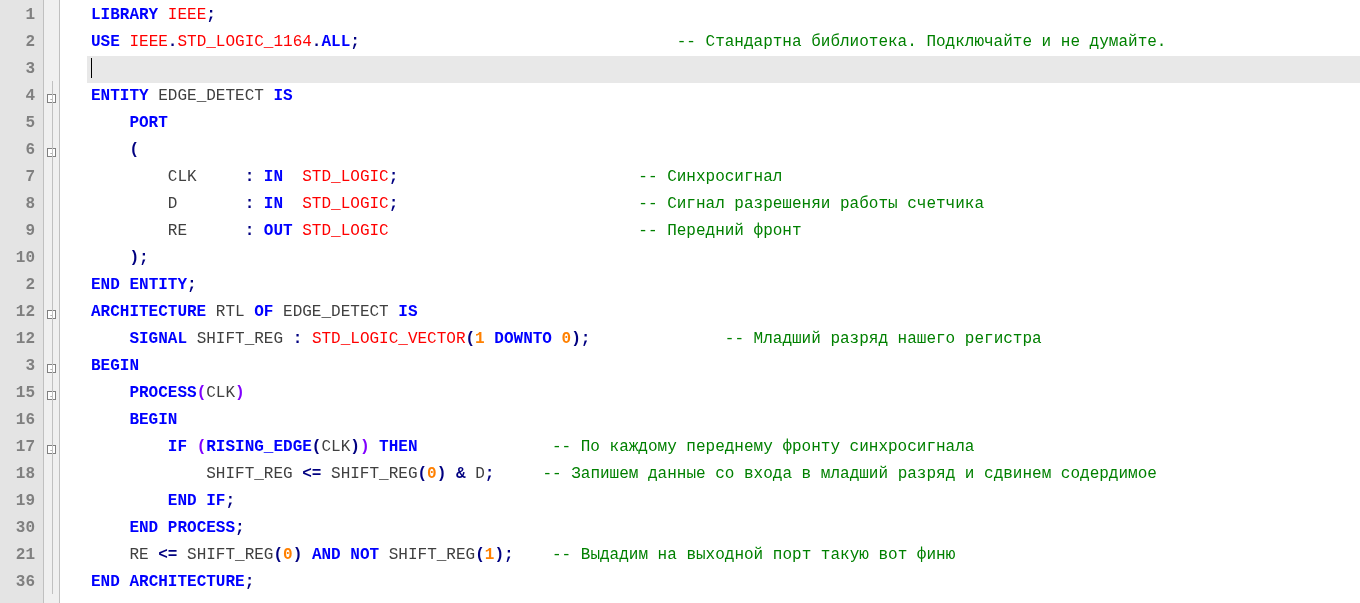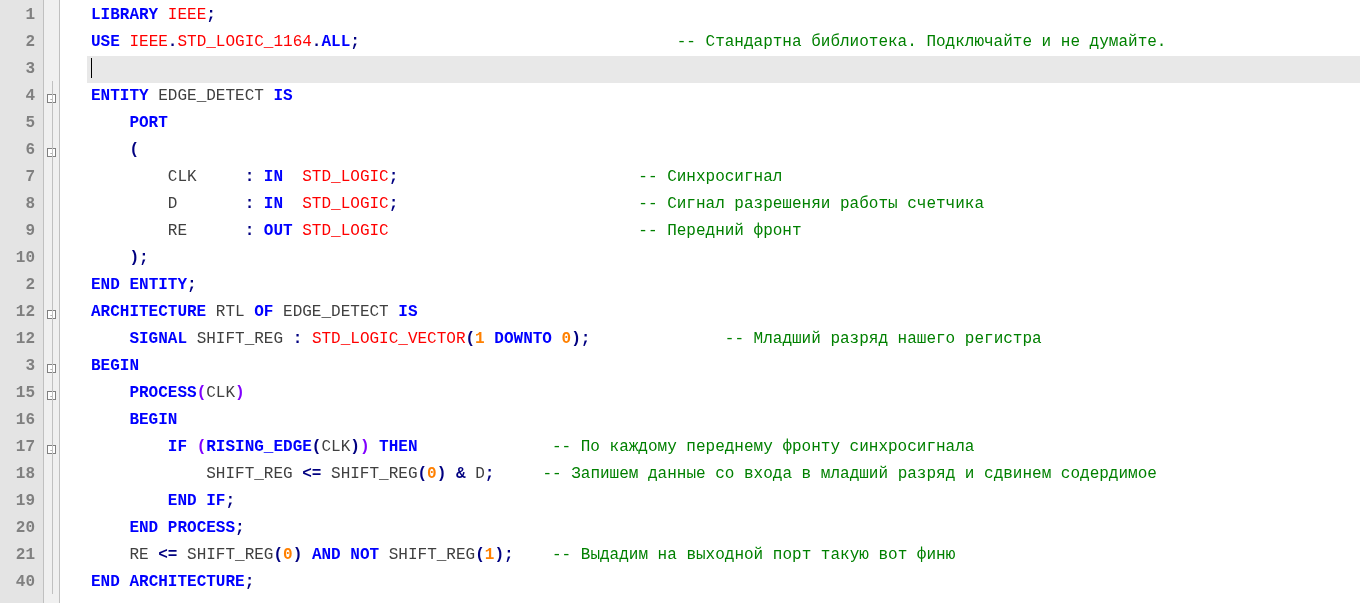--- a/index.html
+++ b/index.html
@@ -109,23 +109,23 @@
       <div class="ln">10</div>
       <div class="ln">2</div>
       <div class="ln">12</div>
       <div class="ln">12</div>
       <div class="ln">3</div>
       <div class="ln">15</div>
       <div class="ln">16</div>
       <div class="ln">17</div>
       <div class="ln">18</div>
       <div class="ln">19</div>
-      <div class="ln">20</div>
+      <div class="ln">30</div>
       <div class="ln">21</div>
-      <div class="ln">40</div>
+      <div class="ln">36</div>
     </div>
   <div class="fold-col" id="foldcol">
       <div class="fold-cell"></div>
       <div class="fold-cell"></div>
       <div class="fold-cell"></div>
       <div class="fold-cell fold-line"><span class="fold-box">-</span></div>
       <div class="fold-cell fold-line"></div>
       <div class="fold-cell fold-line"><span class="fold-box">-</span></div>
       <div class="fold-cell fold-line"></div>
       <div class="fold-cell fold-line"></div>

